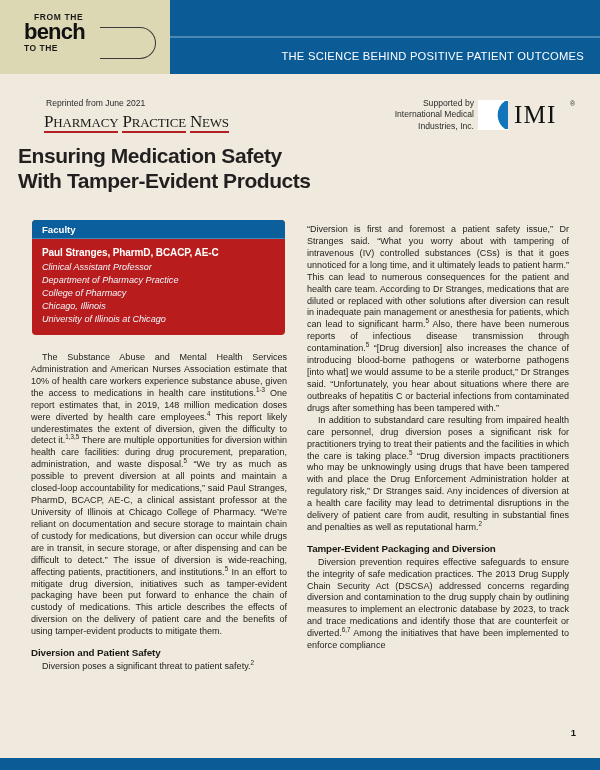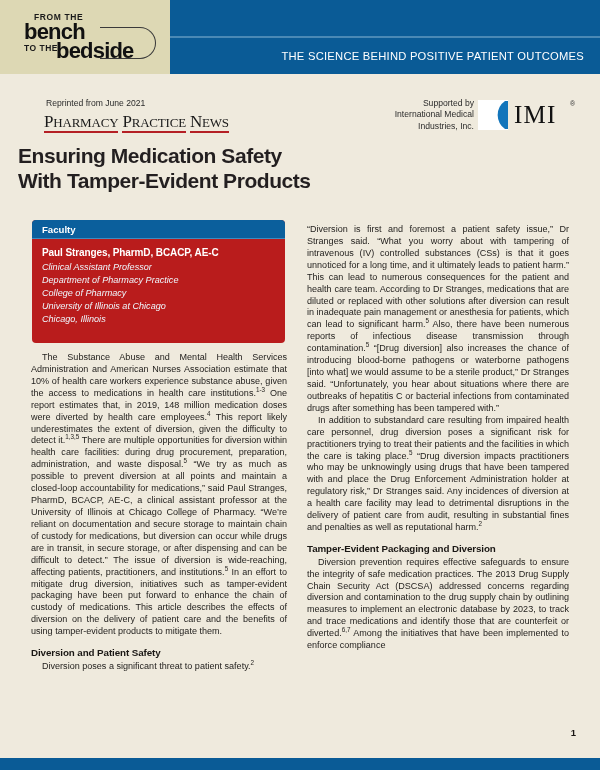--- a/index.html
+++ b/index.html
@@ -188,21 +188,21 @@
     height: 19px;
     background: #0b5f9c;
     border-bottom: 1px solid #3d8cc2;
     display: flex; align-items: center;
     padding-left: 10px;
     color: #ffffff;
     font-size: 9.6px;
     font-weight: bold;
   }
   .faculty-body {
-    padding: 8px 10px 17px 10px;
+    padding: 8px 10px 9px 10px;
   }
   .faculty-name {
     color: #ffffff;
     font-size: 10px;
     font-weight: bold;
     margin-bottom: 3px;
     letter-spacing: -0.1px;
   }
   .faculty-affil {
     color: #eef6fc;
@@ -254,21 +254,20 @@
 <div class="page">
 
   <div class="header">
     <div class="logo-block">
       <div class="logo-art">
         <div class="logo-swoosh"></div>
         <div class="logo-swoosh-mask"></div>
         <div class="logo-from">FROM THE</div>
         <div class="logo-bench">bench</div>
         <div class="logo-toThe">TO THE</div>
-        <div class="logo-bedside">bedside</div>
       </div>
     </div>
     <div class="banner-top"></div>
     <div class="banner-sep"></div>
     <div class="banner-bot"></div>
     <div class="banner-text">THE SCIENCE BEHIND POSITIVE PATIENT OUTCOMES</div>
   </div>
 
   <div class="sheet"></div>
 
@@ -306,22 +305,22 @@
   </div>
 
   <div class="faculty-box">
     <div class="faculty-header">Faculty</div>
     <div class="faculty-body">
       <div class="faculty-name">Paul Stranges, PharmD, BCACP, AE-C</div>
       <div class="faculty-affil">
         <div>Clinical Assistant Professor</div>
         <div>Department of Pharmacy Practice</div>
         <div>College of Pharmacy</div>
+        <div>Chicago, Illinois</div>
         <div>University of Illinois at Chicago</div>
-        <div>Chicago, Illinois</div>
       </div>
     </div>
   </div>
 
   <div class="col col-left">
     <p><span>The Substance Abuse and Mental Health Services Administration and American Nurses Association estimate that 10% of health care workers experience substance abuse, given the access to medications in health care institutions.</span><sup>1-3</sup><span> One report estimates that, in 2019, 148 million medication doses were diverted by health care employees.</span><sup>4</sup><span> This report likely underestimates the extent of diversion, given the difficulty to detect it.</span><sup>1,3,5</sup><span> There are multiple opportunities for diversion within health care facilities: during drug procurement, preparation, administration, and waste disposal.</span><sup>5</sup><span> “We try as much as possible to prevent diversion at all points and maintain a closed-loop accountability for medications,” said Paul Stranges, PharmD, BCACP, AE-C, a clinical assistant professor at the University of Illinois at Chicago College of Pharmacy. “We’re reliant on documentation and secure storage to maintain chain of custody for medications, but diversion can occur while drugs are in transit, in secure storage, or after dispensing and can be difficult to detect.” The issue of diversion is wide-reaching, affecting patients, practitioners, and institutions.</span><sup>5</sup><span> In an effort to mitigate drug diversion, initiatives such as tamper-evident packaging have been put forward to enhance the chain of custody of medications. This article describes the effects of diversion on the delivery of patient care and the benefits of using tamper-evident products to mitigate them.</span></p>
     <div class="gap"></div>
     <h2>Diversion and Patient Safety</h2>
     <p><span>Diversion poses a significant threat to patient safety.</span><sup>2</sup></p>
   </div>

